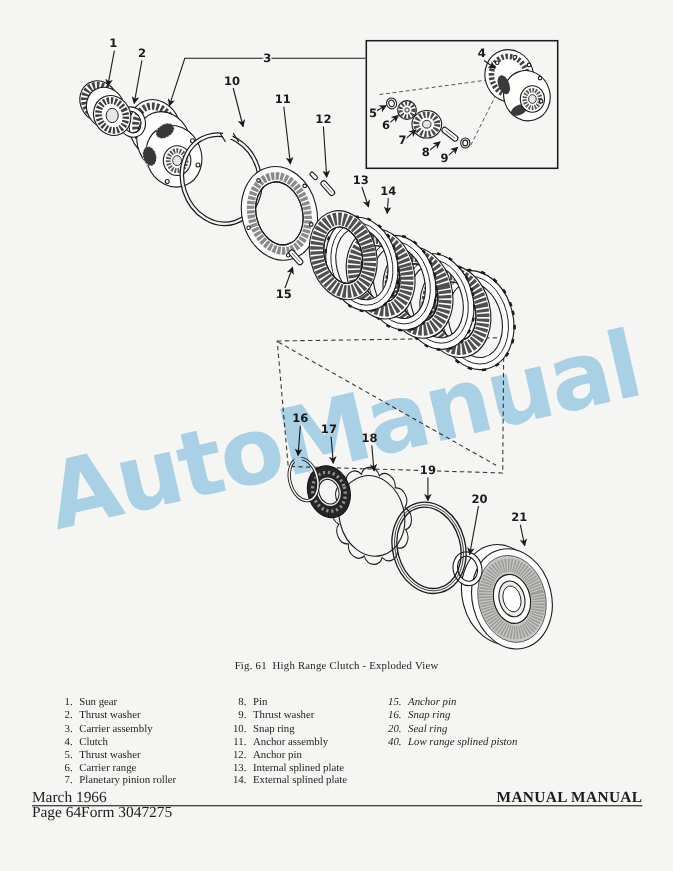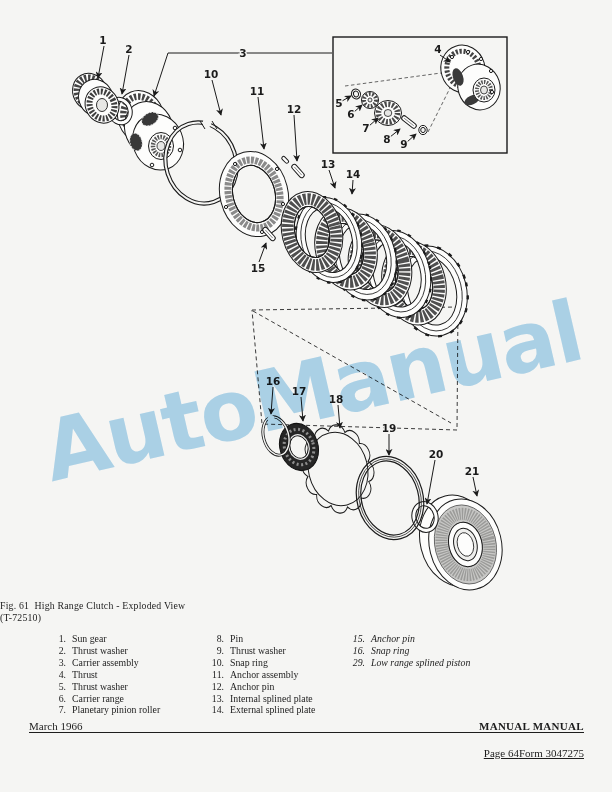--- a/index.html
+++ b/index.html
@@ -25,34 +25,34 @@
   }
 
   .watermark {
     position:absolute; left:55px; top:408px; white-space:nowrap;
     font-family:"DejaVu Sans", sans-serif; font-weight:bold;
     font-size:84px; line-height:88px; letter-spacing:-2px;
     transform:rotate(-13deg); transform-origin:0 100%;
     mix-blend-mode:multiply; opacity:.9; pointer-events:none;
   }
 
-  .caption { position:absolute; top:600px; left:0; right:0; text-align:left;
+  .caption { position:absolute; top:600px; left:0; right:0; text-align:center;
              font-size:9.8px; line-height:11.5px; letter-spacing:.2px; }
   .caption div { white-space:pre; }
 
   .parts { position:absolute; top:633px; left:30px; right:20px; display:flex; font-size:9.8px; }
   .col  { display:flex; flex-direction:column; }
   .col-0 { width:158px; } .col-1 { width:141px; } .col-2 { width:200px;font-style:italic; }
   .part-row { display:flex; line-height:11.9px; }
   .pnum { width:42px; text-align:right; padding-right:6px; flex:none; }
 
-  .footer { position:absolute; left:29px; right:28px; top:721px; font-size:11px; }
+  .footer { position:absolute; left:29px; right:28px; top:721px; font-size:14px; }
   .footer-top { display:flex; justify-content:space-between; line-height:10px;
                 border-bottom:1.6px solid #1d1d1d; padding-bottom:.5px; }
-  .footer-bottom { display:flex; justify-content:flex-end; line-height:10.5px; padding-top:15px;text-decoration:underline; }
+  .footer-bottom { display:flex; justify-content:flex-start; line-height:10.5px; padding-top:2px; }
   .manual-name { font-weight:bold; letter-spacing:.3px; }
 </style>
 </head>
 <body>
 
 <div class="page">
 
   <svg class="diagram-svg" width="612" height="600" viewBox="0 0 612 600">
     <defs>
       <marker id="arr" viewBox="0 0 8 8" refX="7" refY="4" markerWidth="7" markerHeight="7" orient="auto">
@@ -293,40 +293,39 @@
         <text x="389" y="428" class="callout">19</text>
         <text x="436" y="454" class="callout">20</text>
         <text x="472" y="471" class="callout">21</text>
       </g>
   </svg>
 
   <div class="watermark" style="color: rgb(169, 213, 240);">AutoManual</div>
 
   <div class="caption">
     <div>Fig. 61  High Range Clutch - Exploded View</div>
-    <div>(T-72510)</div>
   </div>
 
   <div class="parts">
     <div class="col col-0">
         <div class="part-row">
           <span class="pnum">1.</span>
           <span class="plabel">Sun gear</span>
         </div>
         <div class="part-row">
           <span class="pnum">2.</span>
           <span class="plabel">Thrust washer</span>
         </div>
         <div class="part-row">
           <span class="pnum">3.</span>
           <span class="plabel">Carrier assembly</span>
         </div>
         <div class="part-row">
           <span class="pnum">4.</span>
-          <span class="plabel">Thrust</span>
+          <span class="plabel">Clutch</span>
         </div>
         <div class="part-row">
           <span class="pnum">5.</span>
           <span class="plabel">Thrust washer</span>
         </div>
         <div class="part-row">
           <span class="pnum">6.</span>
           <span class="plabel">Carrier range</span>
         </div>
         <div class="part-row">
@@ -367,21 +366,25 @@
     <div class="col col-2">
         <div class="part-row">
           <span class="pnum">15.</span>
           <span class="plabel">Anchor pin</span>
         </div>
         <div class="part-row">
           <span class="pnum">16.</span>
           <span class="plabel">Snap ring</span>
         </div>
         <div class="part-row">
-          <span class="pnum">29.</span>
+          <span class="pnum">20.</span>
+          <span class="plabel">Seal ring</span>
+        </div>
+        <div class="part-row">
+          <span class="pnum">40.</span>
           <span class="plabel">Low range splined piston</span>
         </div>
       </div>
   </div>
 
   <div class="footer">
     <div class="footer-top">
       <span>March 1966</span>
       <span class="manual-name">MANUAL MANUAL</span>
     </div>

